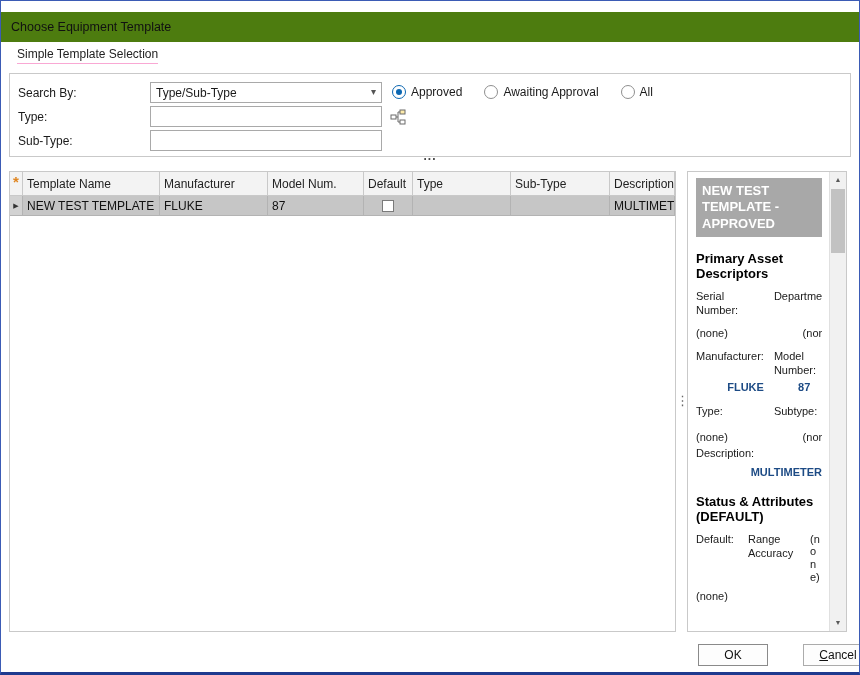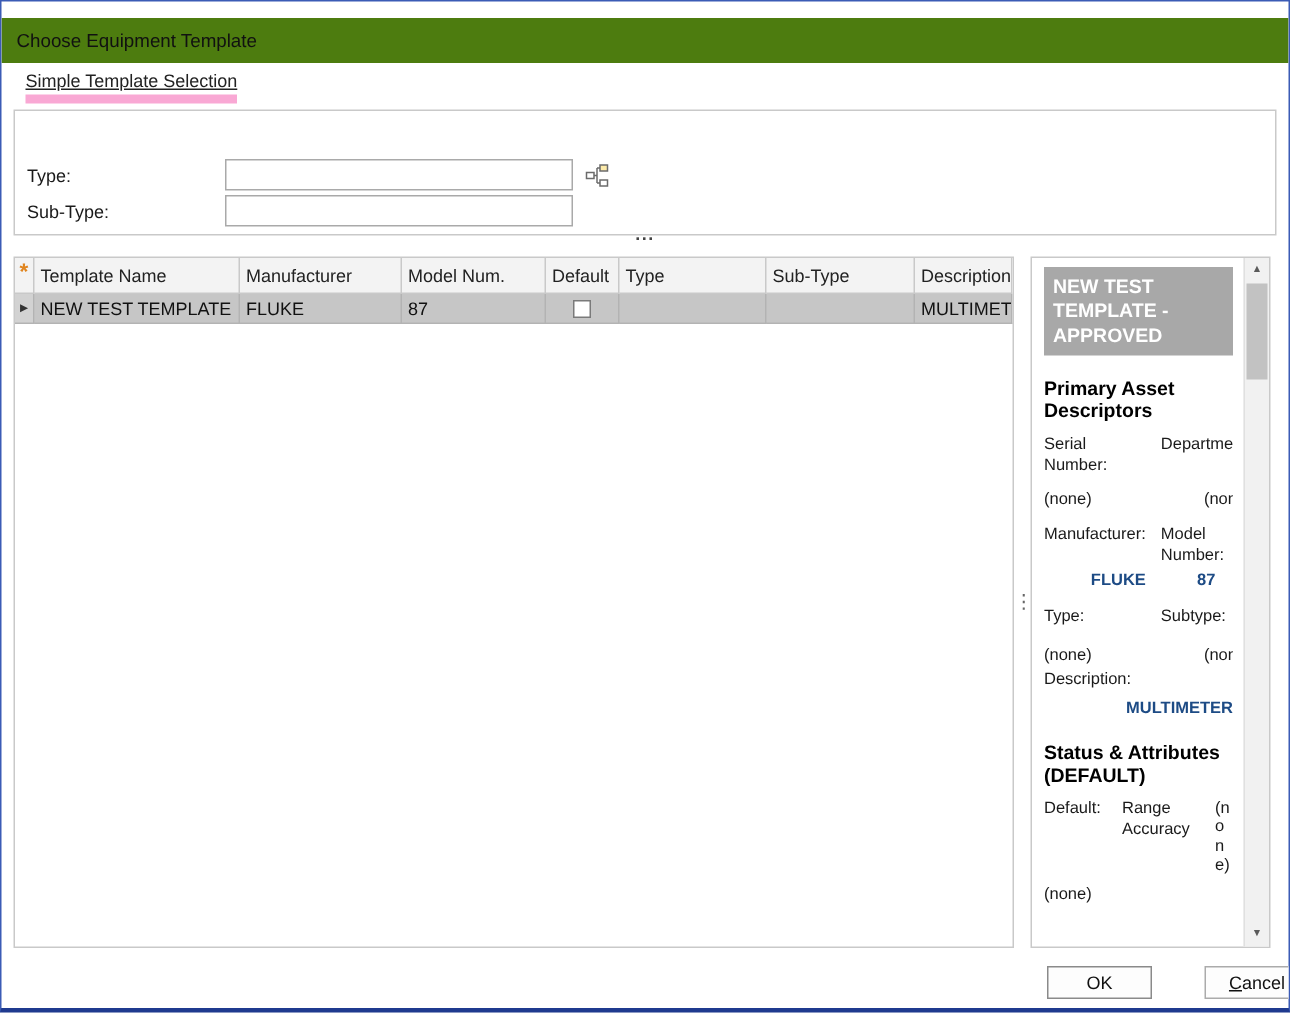--- a/index.html
+++ b/index.html
@@ -6,21 +6,21 @@
   html, body { width: 860px; height: 675px; }
   body { font-family: "Liberation Sans", sans-serif; font-size: 12px; color: #1a1a1a; background: #e8e8e8; }
 
   .dialog { position: absolute; inset: 0; background: #fff; border: 1px solid #3b5bb5; border-bottom: 3px solid #1f3a8f; overflow: hidden; }
 
   .titlebar { position: absolute; top: 0; left: 0; right: 0; height: 30px; padding: 8px 10px; background: #4d7c0f; margin-top: 11px; }
   .titlebar .title { font-size: 12.5px; color: #111; }
 
   .tabs { position: absolute; top: 46px; left: 16px; display: flex; gap: 16px; }
   .tab { padding-bottom: 2px; color: #222; cursor: default; white-space: nowrap; }
-  .tab.active { border-bottom: 6px solid #f9a8d4; text-decoration: underline; }
+  .tab.active { border-bottom: 1px solid #f9a8d4; }
 
   .search-panel { position: absolute; top: 72px; left: 8px; right: 8px; height: 84px; border: 1px solid #c9c9c9; background: #fff; }
   .srow { position: absolute; left: 0; right: 0; height: 22px; }
   .srow.r1 { top: 8px; } .srow.r2 { top: 32px; } .srow.r3 { top: 56px; }
   .slabel { position: absolute; left: 8px; top: 4px; color: #1a1a1a; }
   .combo { position: absolute; left: 140px; top: 0; width: 232px; height: 21px; border: 1px solid #a9a9a9; background: #fff; padding: 3px 18px 2px 5px; cursor: default; }
   .combo .arrow { position: absolute; right: 5px; top: 3px; color: #555; font-size: 10px; }
   .tinput { position: absolute; left: 140px; top: 0; width: 232px; height: 21px; border: 1px solid #a9a9a9; background: #fff; padding: 2px 5px; font: inherit; }
   .lookup-btn { position: absolute; left: 377px; top: 1px; width: 22px; height: 20px; border: none; background: transparent; cursor: pointer; padding: 2px; }
 
@@ -80,20 +80,41 @@
 
   <div class="titlebar">
     <span class="title">Choose Equipment Template</span>
   </div>
 
   <div class="tabs">
     <div class="tab active">Simple Template Selection</div>
   </div>
 
   <div class="search-panel">
+    <div class="srow r1">
+      <span class="slabel">Search By:</span>
+      <div class="combo">
+        <span>Type/Sub-Type</span>
+        <span class="arrow">▾</span>
+      </div>
+      <div class="radios">
+        <div class="radio-item">
+          <span class="radio checked"></span>
+          <span>Approved</span>
+        </div>
+        <div class="radio-item">
+          <span class="radio"></span>
+          <span>Awaiting Approval</span>
+        </div>
+        <div class="radio-item">
+          <span class="radio"></span>
+          <span>All</span>
+        </div>
+      </div>
+    </div>
     <div class="srow r2">
       <span class="slabel">Type:</span>
       <input class="tinput" type="text" value="" style="">
       <button class="lookup-btn">
         <svg width="16" height="16" viewBox="0 0 16 16">
           <rect x="1" y="6" width="5" height="4" fill="#fff" stroke="#6b6b6b"></rect>
           <rect x="10" y="1" width="5" height="4" fill="#fdeBaa" stroke="#6b6b6b"></rect>
           <rect x="10" y="11" width="5" height="4" fill="#fff" stroke="#6b6b6b"></rect>
           <path d="M6 8 H8 M8 3 V13 M8 3 H10 M8 13 H10" stroke="#6b6b6b" fill="none"></path>
         </svg>

